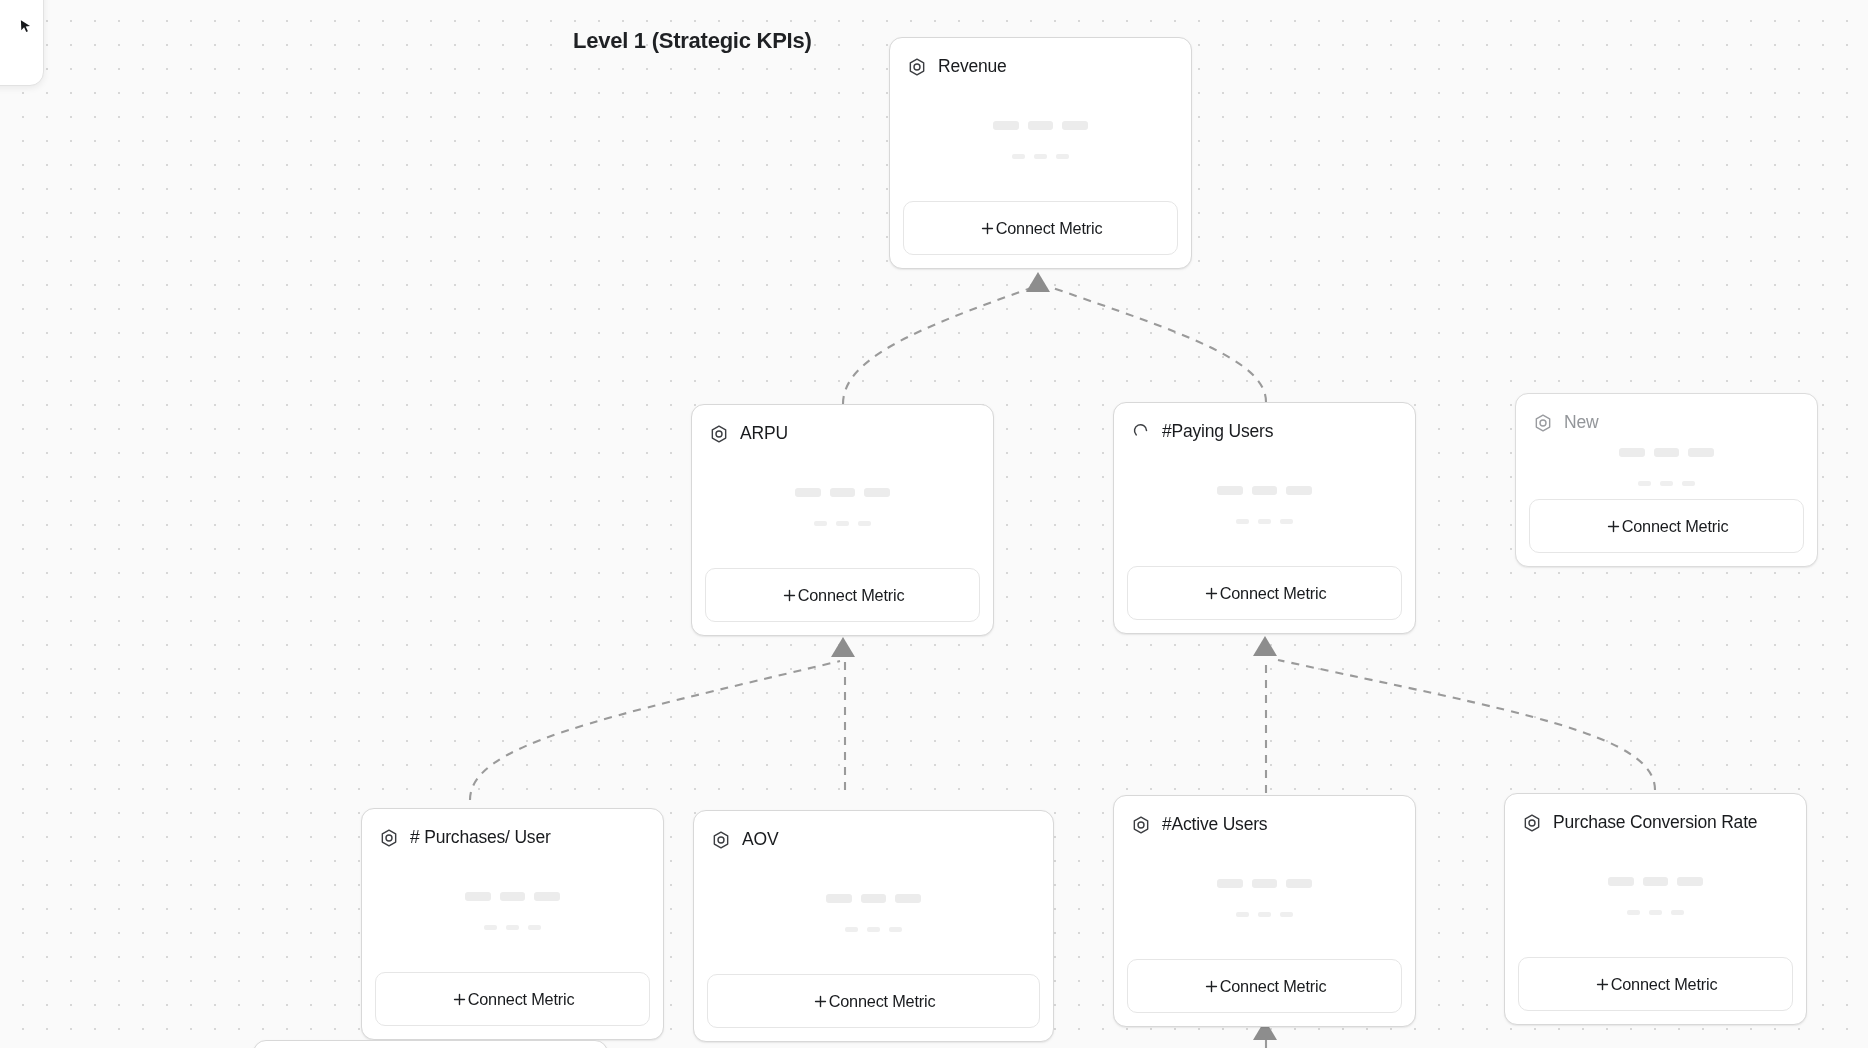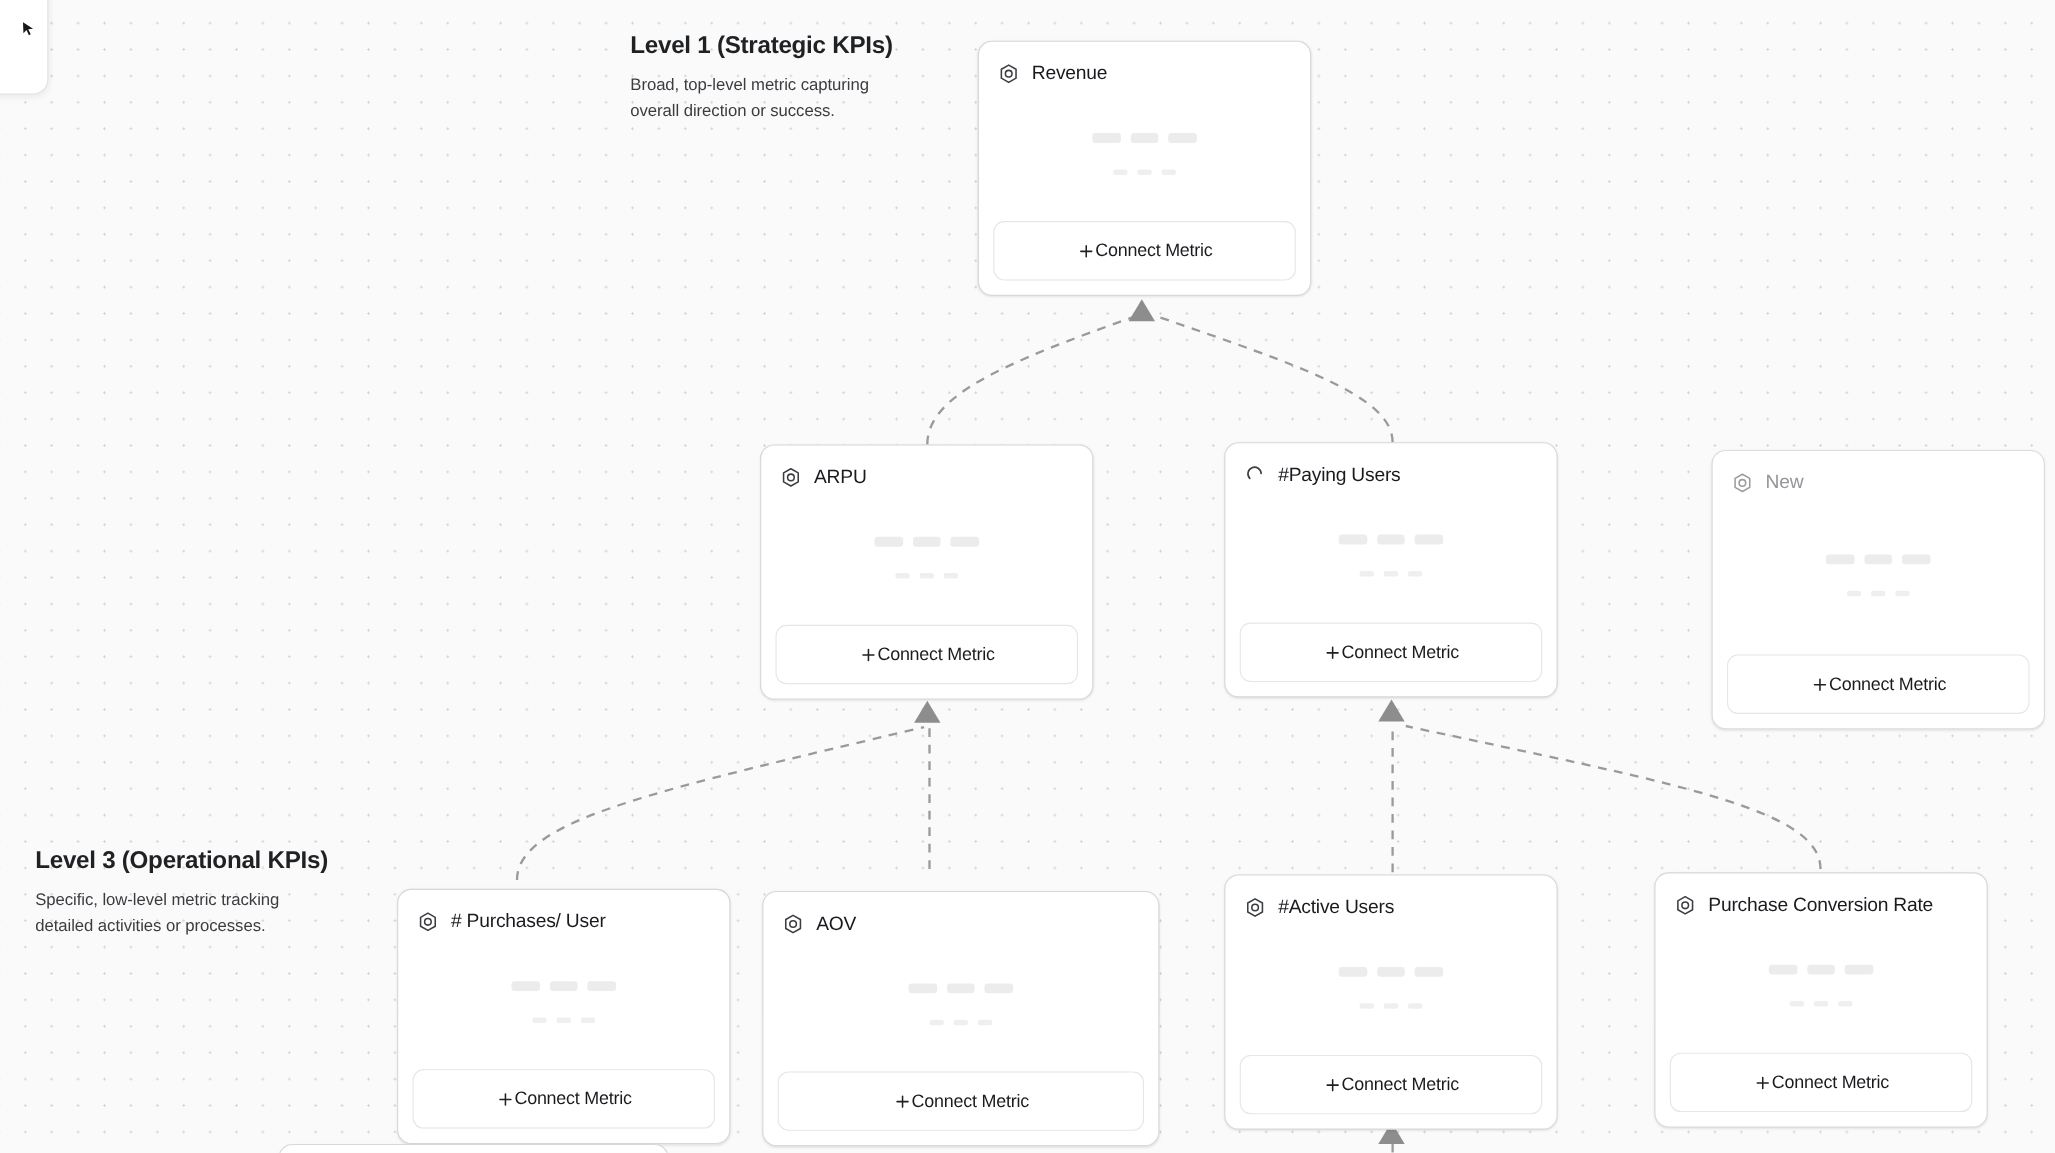--- a/index.html
+++ b/index.html
@@ -200,34 +200,23 @@
 
     <path class="edge-path" d="M 1655 790 C 1655 735 1520 712 1278 660"></path>
     <polygon class="edge-head" points="1265,636 1277,656 1253,656"></polygon>
 
     <path class="edge-path" d="M 1266 1048 L 1266 1033"></path>
     <polygon class="edge-head" points="1265,1020 1277,1040 1253,1040"></polygon>
   </svg>
 
   <div class="level-label" style="left:573px; top:27px;">
     <div class="level-title">Level 1 (Strategic KPIs)</div>
-    <div class="level-desc">
-      <span>Broad, top-level metric capturing</span>
-      <span>overall direction or success.</span>
-    </div>
-  </div>
-
-
-  <div class="level-label" style="left:32px; top:768px;">
-    <div class="level-title">Level 3 (Operational KPIs)</div>
-    <div class="level-desc">
-      <span>Specific, low-level metric tracking</span>
-      <span>detailed activities or processes.</span>
-    </div>
-  </div>
+  </div>
+
+
 
   <div class="card" style="left:889px; top:37px; width:303px; height:232px;">
     <div class="card-head">
       <span class="card-icon">
         <svg viewBox="0 0 24 24" fill="none" stroke="currentColor" stroke-width="1.7" stroke-linejoin="round">
           <path d="M12 2.6 L20 7.1 L20 16.9 L12 21.4 L4 16.9 L4 7.1 Z"></path>
           <circle cx="12" cy="12" r="3.6"></circle>
         </svg>
       </span>
       <span class="card-title">Revenue</span>
@@ -310,21 +299,21 @@
     <div class="connect-btn">
       <span class="plus-icon">
         <svg viewBox="0 0 24 24" fill="none" stroke="currentColor" stroke-width="2" stroke-linecap="round">
           <path d="M12 5 L12 19 M5 12 L19 12"></path>
         </svg>
       </span>
       <span class="connect-label">Connect Metric</span>
     </div>
   </div>
 
-  <div class="card muted" style="left:1515px; top:409px; width:303px; height:254px;margin-left:41px;">
+  <div class="card muted" style="left:1515px; top:393px; width:303px; height:174px;">
     <div class="card-head">
       <span class="card-icon">
         <svg viewBox="0 0 24 24" fill="none" stroke="currentColor" stroke-width="1.7" stroke-linejoin="round">
           <path d="M12 2.6 L20 7.1 L20 16.9 L12 21.4 L4 16.9 L4 7.1 Z"></path>
           <circle cx="12" cy="12" r="3.6"></circle>
         </svg>
       </span>
       <span class="card-title">New</span>
     </div>
     <div class="card-body">

